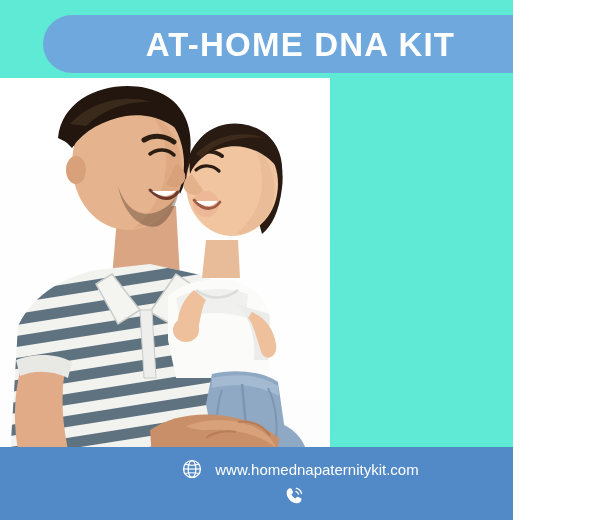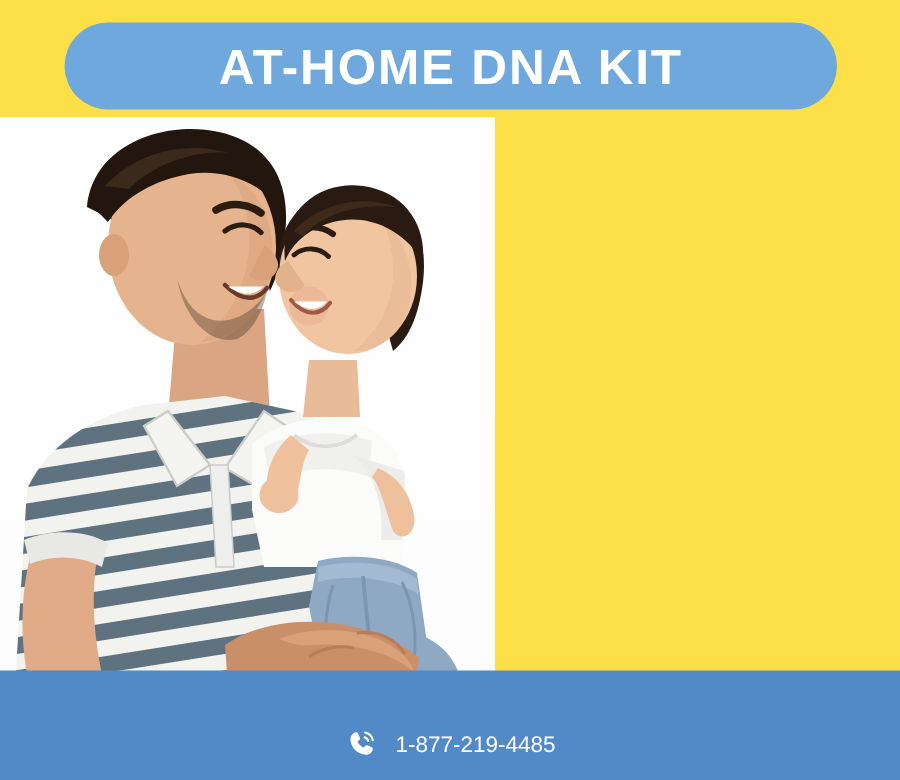--- a/index.html
+++ b/index.html
@@ -8,23 +8,23 @@
   }
   body {
     width: 600px;
     height: 520px;
     background: #ffffff;
     font-family: "Liberation Sans", sans-serif;
     overflow: hidden;
   }
   #card {
     position: relative;
-    width: 600px;
+    width: 513px;
     height: 520px;
-    background: #fde047;
+    background: #5eead4;
     overflow: hidden;
   }
 
   
   #header-banner {
     position: absolute;
     left: 43px;
     top: 15px;
     width: 515px;
     height: 58px;
@@ -253,33 +253,44 @@
 
       <path d="M238 344 C252 342 264 348 270 358" stroke="#b87d58" stroke-width="2" fill="none"></path>
 
       <path d="M282 346 C296 352 306 364 308 380 L276 380 Z" fill="#8fa9c4"></path>
     </svg>
   </div>
 
 
   <div id="footer-bar">
 
+    <div class="footer-row" id="footer-row-web">
+      <div class="footer-item">
+        <svg class="footer-icon" viewBox="0 0 24 24">
+          <circle cx="12" cy="12" r="9.2" fill="none" stroke="#ffffff" stroke-width="1.5"></circle>
+          <ellipse cx="12" cy="12" rx="4.2" ry="9.2" fill="none" stroke="#ffffff" stroke-width="1.3"></ellipse>
+          <line x1="2.8" y1="12" x2="21.2" y2="12" stroke="#ffffff" stroke-width="1.3"></line>
+          <path d="M4.6 6.6 C7 8.3 16.9 8.3 19.4 6.6" fill="none" stroke="#ffffff" stroke-width="1.2"></path>
+          <path d="M4.6 17.4 C7 15.7 16.9 15.7 19.4 17.4" fill="none" stroke="#ffffff" stroke-width="1.2"></path>
+        </svg>
+        <span class="footer-text">www.homednapaternitykit.com</span>
+      </div>
+    </div>
 
     <div class="footer-row" id="footer-row-contact">
       <div class="footer-item">
         <svg class="footer-icon" viewBox="0 0 24 24">
           <path d="M7.4 3.6 C8.4 3.2 9.2 3.6 9.6 4.5 L10.8 7.2 C11.1 8 10.9 8.7 10.3 9.2
                    L9.1 10.2 C9.9 12.1 11.6 13.8 13.5 14.7 L14.5 13.5
                    C15 12.9 15.8 12.7 16.5 13 L19.2 14.2 C20.1 14.6 20.5 15.4 20.1 16.3
                    C19.5 18.1 18 19.6 16.1 19.8 C9.4 20.3 3.5 14.4 4 7.7
                    C4.2 5.8 5.6 4.2 7.4 3.6 Z" fill="#ffffff"></path>
           <path d="M14.6 3.6 C17.4 4.2 19.6 6.4 20.2 9.2" fill="none" stroke="#ffffff" stroke-width="1.5" stroke-linecap="round"></path>
           <path d="M14.2 7.1 C15.6 7.5 16.6 8.5 17 9.9" fill="none" stroke="#ffffff" stroke-width="1.4" stroke-linecap="round"></path>
         </svg>
-        <span class="footer-text">1-877-219-4485</span>
       </div>
 
     </div>
   </div>
 
   <div id="photo-overlap">
     <svg width="330" height="60" viewBox="0 0 330 60" xmlns="http://www.w3.org/2000/svg">
       <path d="M150 0 C176 0 216 0 250 6 C276 12 290 30 294 47 L152 47 Z" fill="#c98f68" opacity="0"></path>
       <path d="M240 0 C262 4 284 18 294 40 L300 47 L230 47 Z" fill="#8fa9c4" opacity="0"></path>
     </svg>

